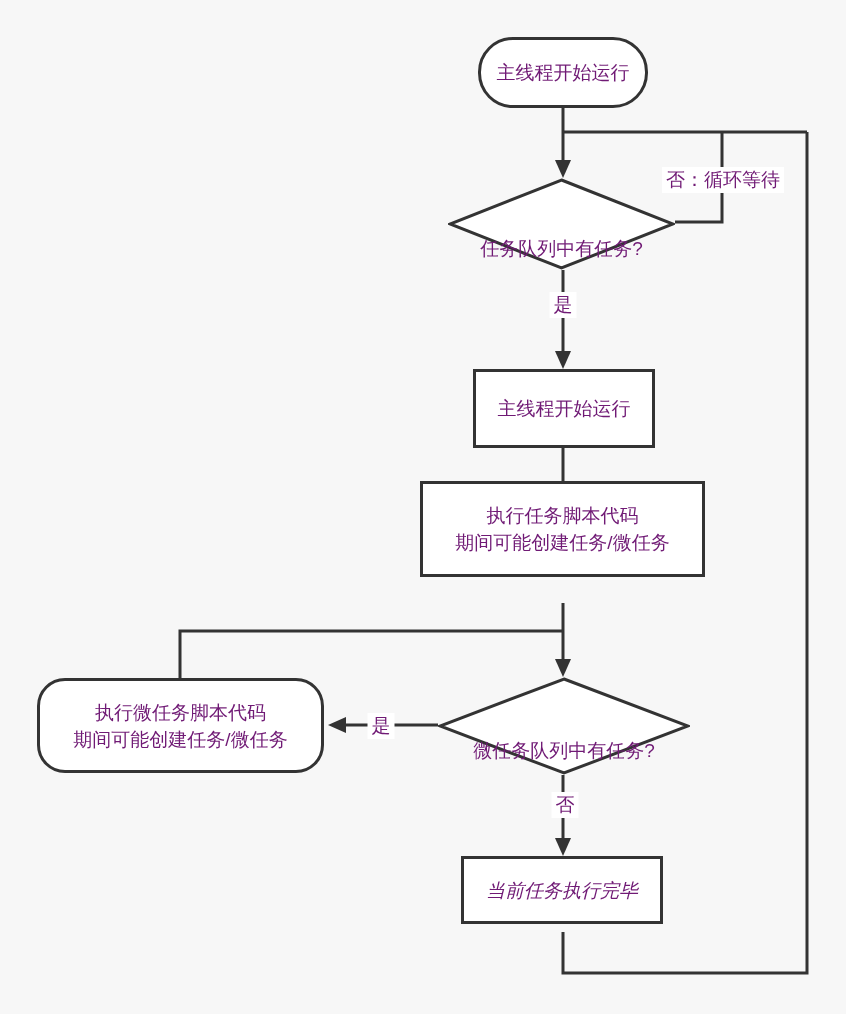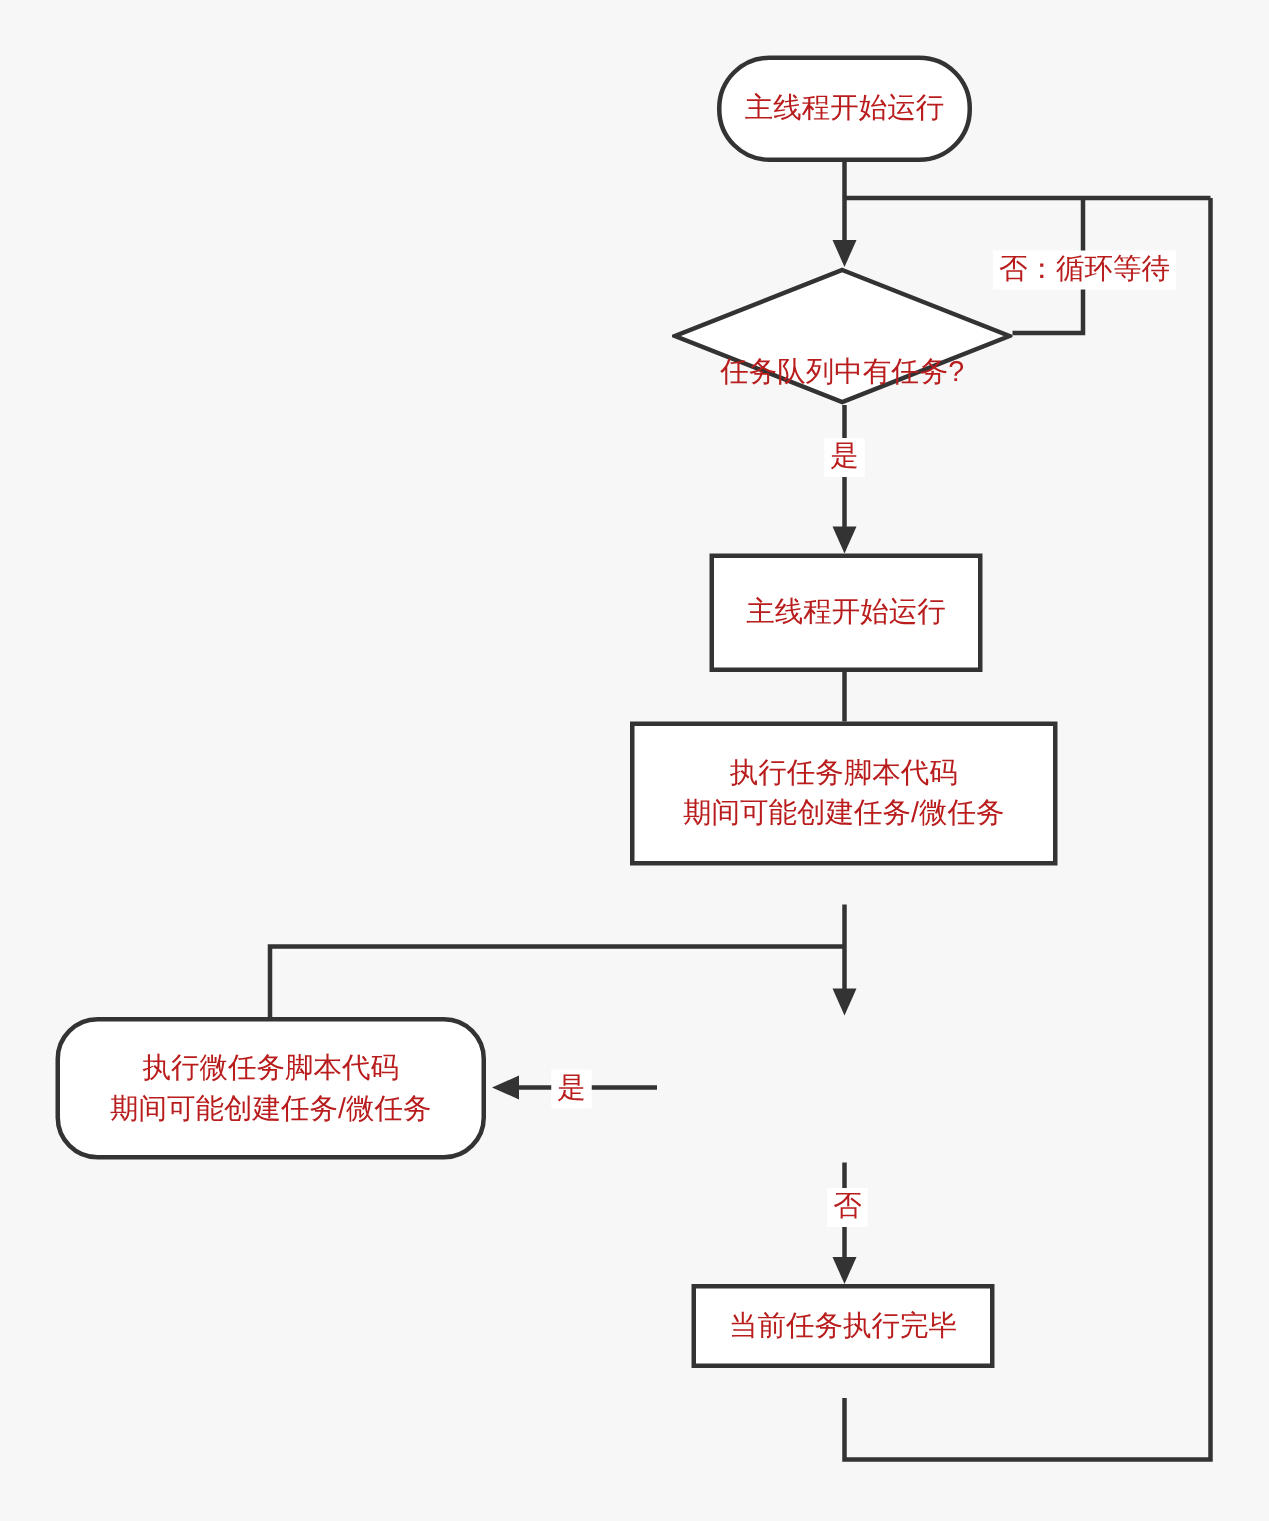--- a/index.html
+++ b/index.html
@@ -6,21 +6,21 @@
     margin: 0;
     padding: 0;
     background: #e9e9e9;
   }
   .canvas {
     position: relative;
     width: 846px;
     height: 1014px;
     background: #f7f7f7;
     font-family: "Liberation Sans", sans-serif;
-    color: #b91c1c;
+    color: #701a75;
     font-size: 19px;
     overflow: hidden;
   }
   .edges {
     position: absolute;
     left: 0;
     top: 0;
     width: 846px;
     height: 1014px;
   }
@@ -127,27 +127,33 @@
 
   <div class="node process" style="left:473px; top:369px; width:182px; height:79px;">
     <span class="label">主线程开始运行</span>
   </div>
 
   <div class="node process" style="left:420px; top:481px; width:285px; height:96px;">
     <span class="label">执行任务脚本代码</span>
     <span class="label">期间可能创建任务/微任务</span>
   </div>
 
+  <div class="node decision" style="left:438px; top:677px; width:252px; height:98px;">
+    <svg class="diamond-svg" viewBox="0 0 252 98" xmlns="http://www.w3.org/2000/svg">
+      <polygon points="126,2 250,49 126,96 2,49"></polygon>
+    </svg>
+    <span class="label">微任务队列中有任务?</span>
+  </div>
 
   <div class="node process" style="left:37px; top:678px; width:287px; height:95px;border-radius:28px;">
     <span class="label">执行微任务脚本代码</span>
     <span class="label">期间可能创建任务/微任务</span>
   </div>
 
-  <div class="node process" style="left:461px; top:856px; width:202px; height:56px;">
+  <div class="node process" style="left:461px; top:856px; width:202px; height:68px;font-style:italic;">
     <span class="label">当前任务执行完毕</span>
   </div>
 
   <div class="edge-label" style="left:723px; top:180px;">否：循环等待</div>
   <div class="edge-label" style="left:563px; top:305px;">是</div>
   <div class="edge-label" style="left:381px; top:726px;">是</div>
   <div class="edge-label" style="left:565px; top:805px;">否</div>
 
 </div>
 

